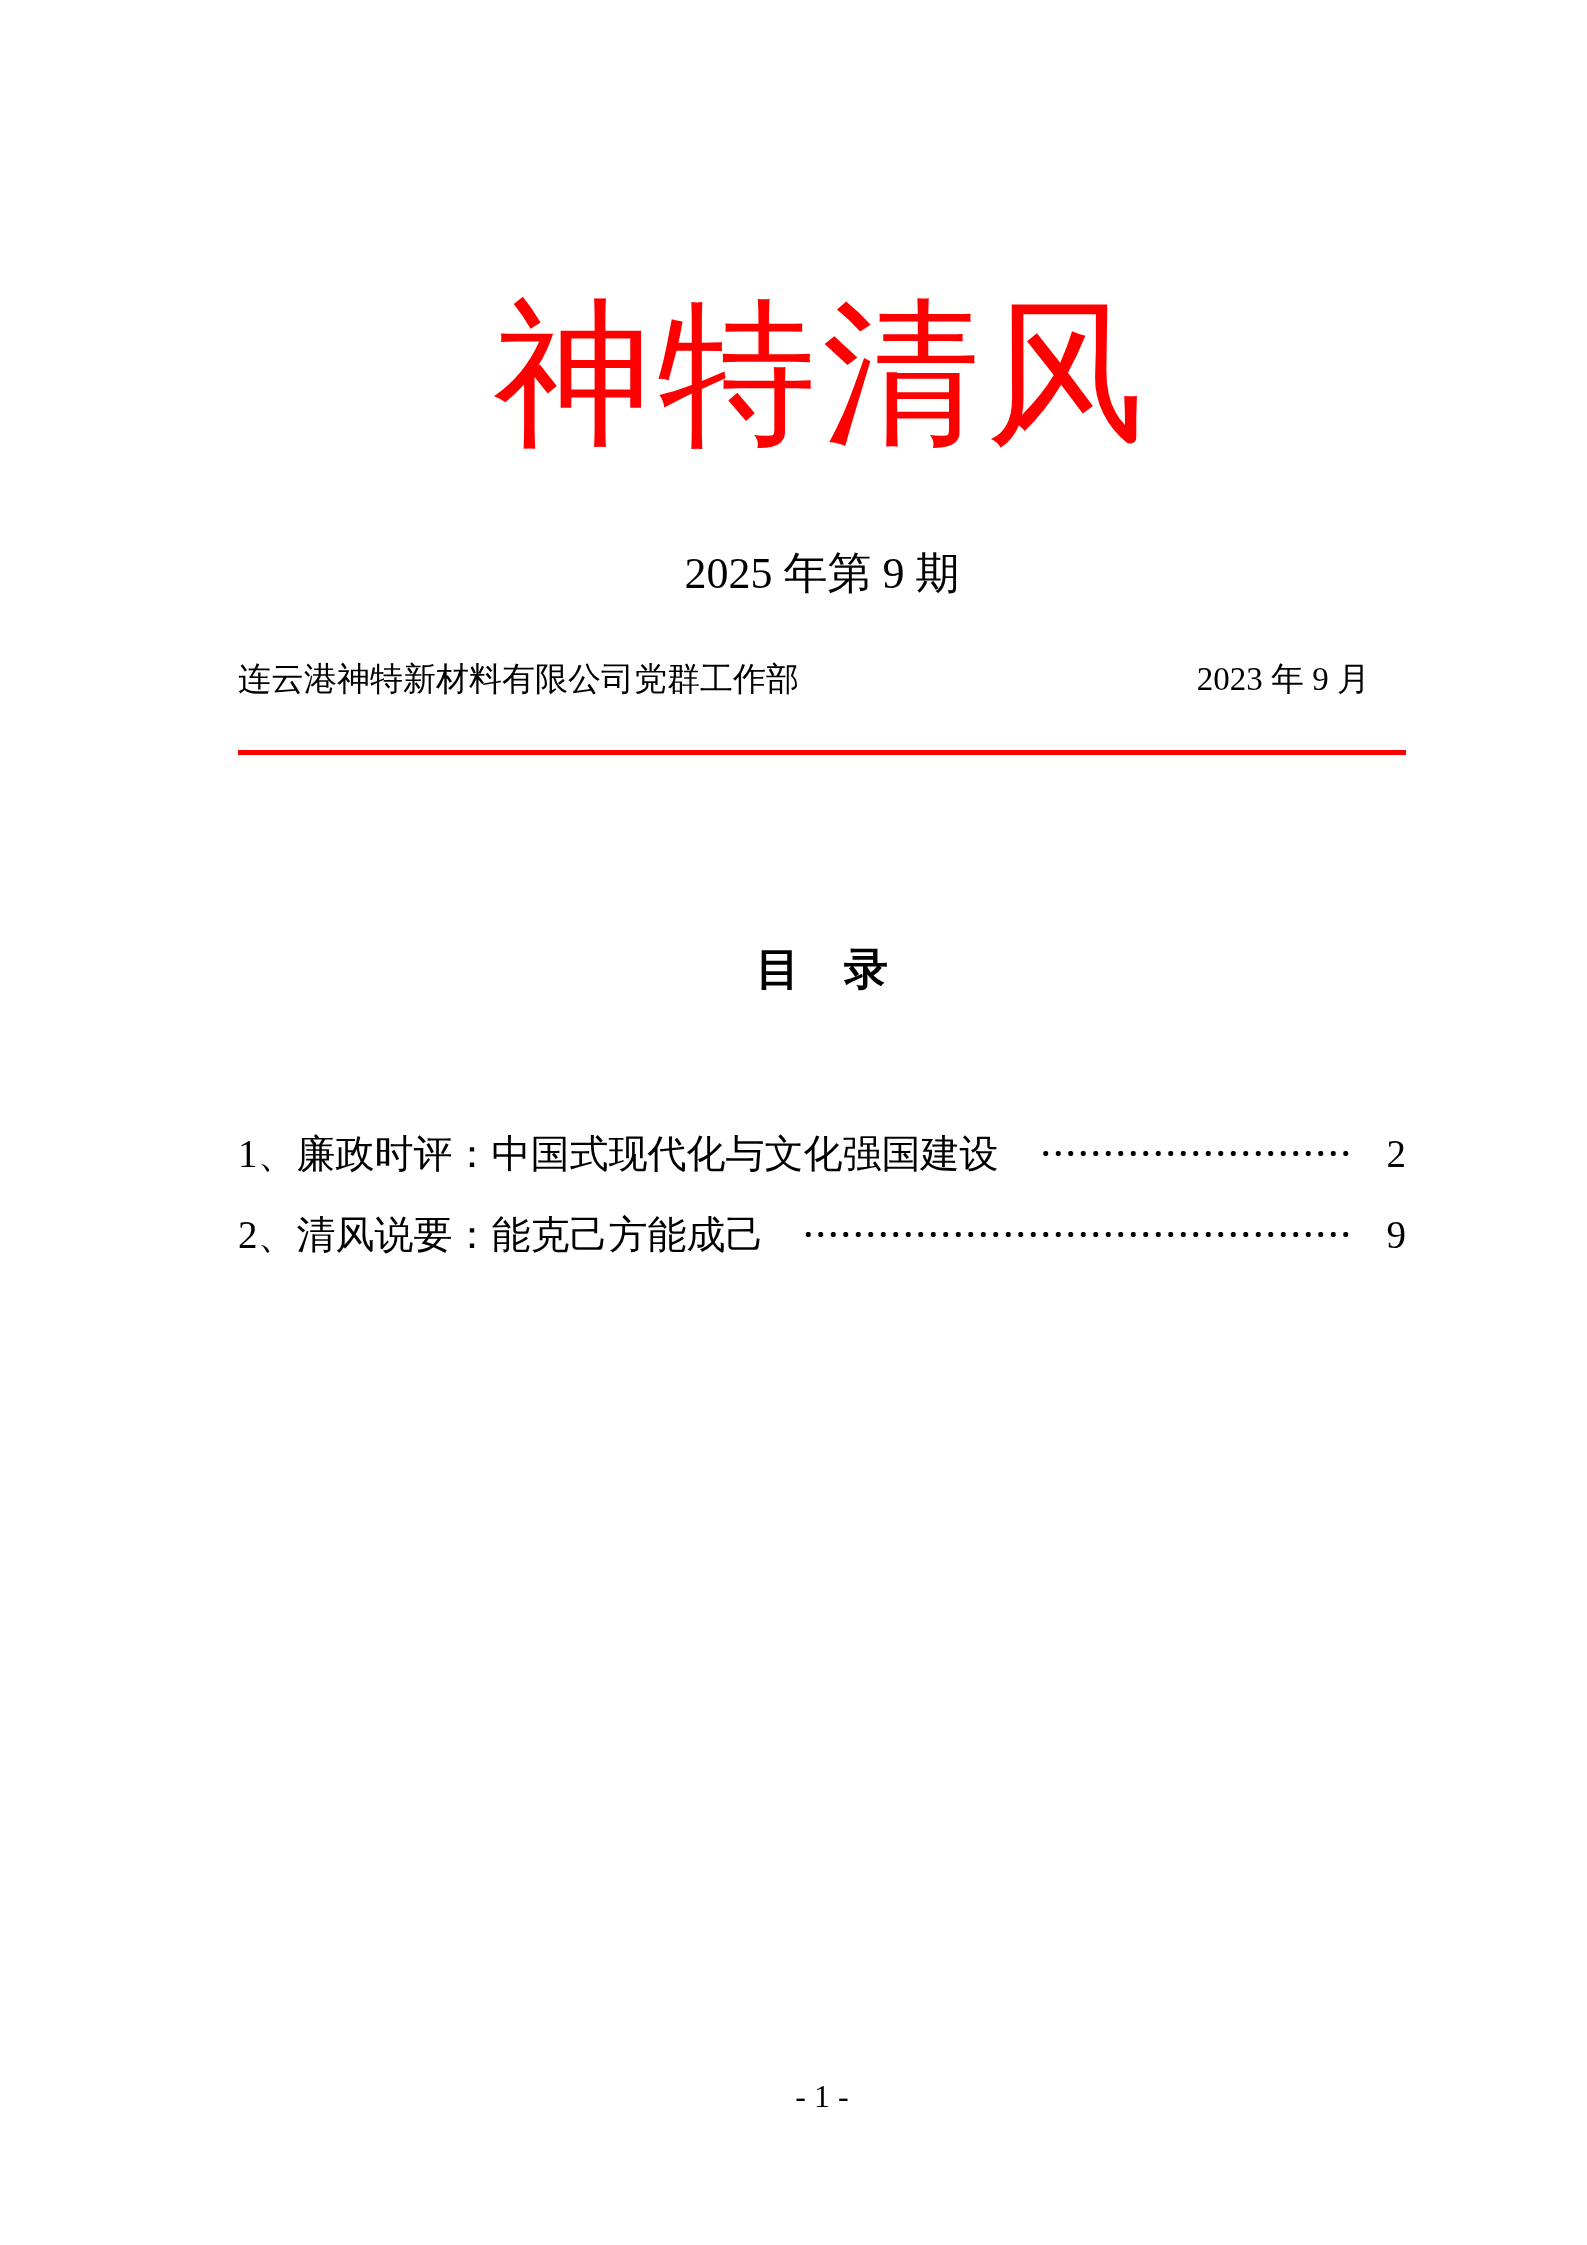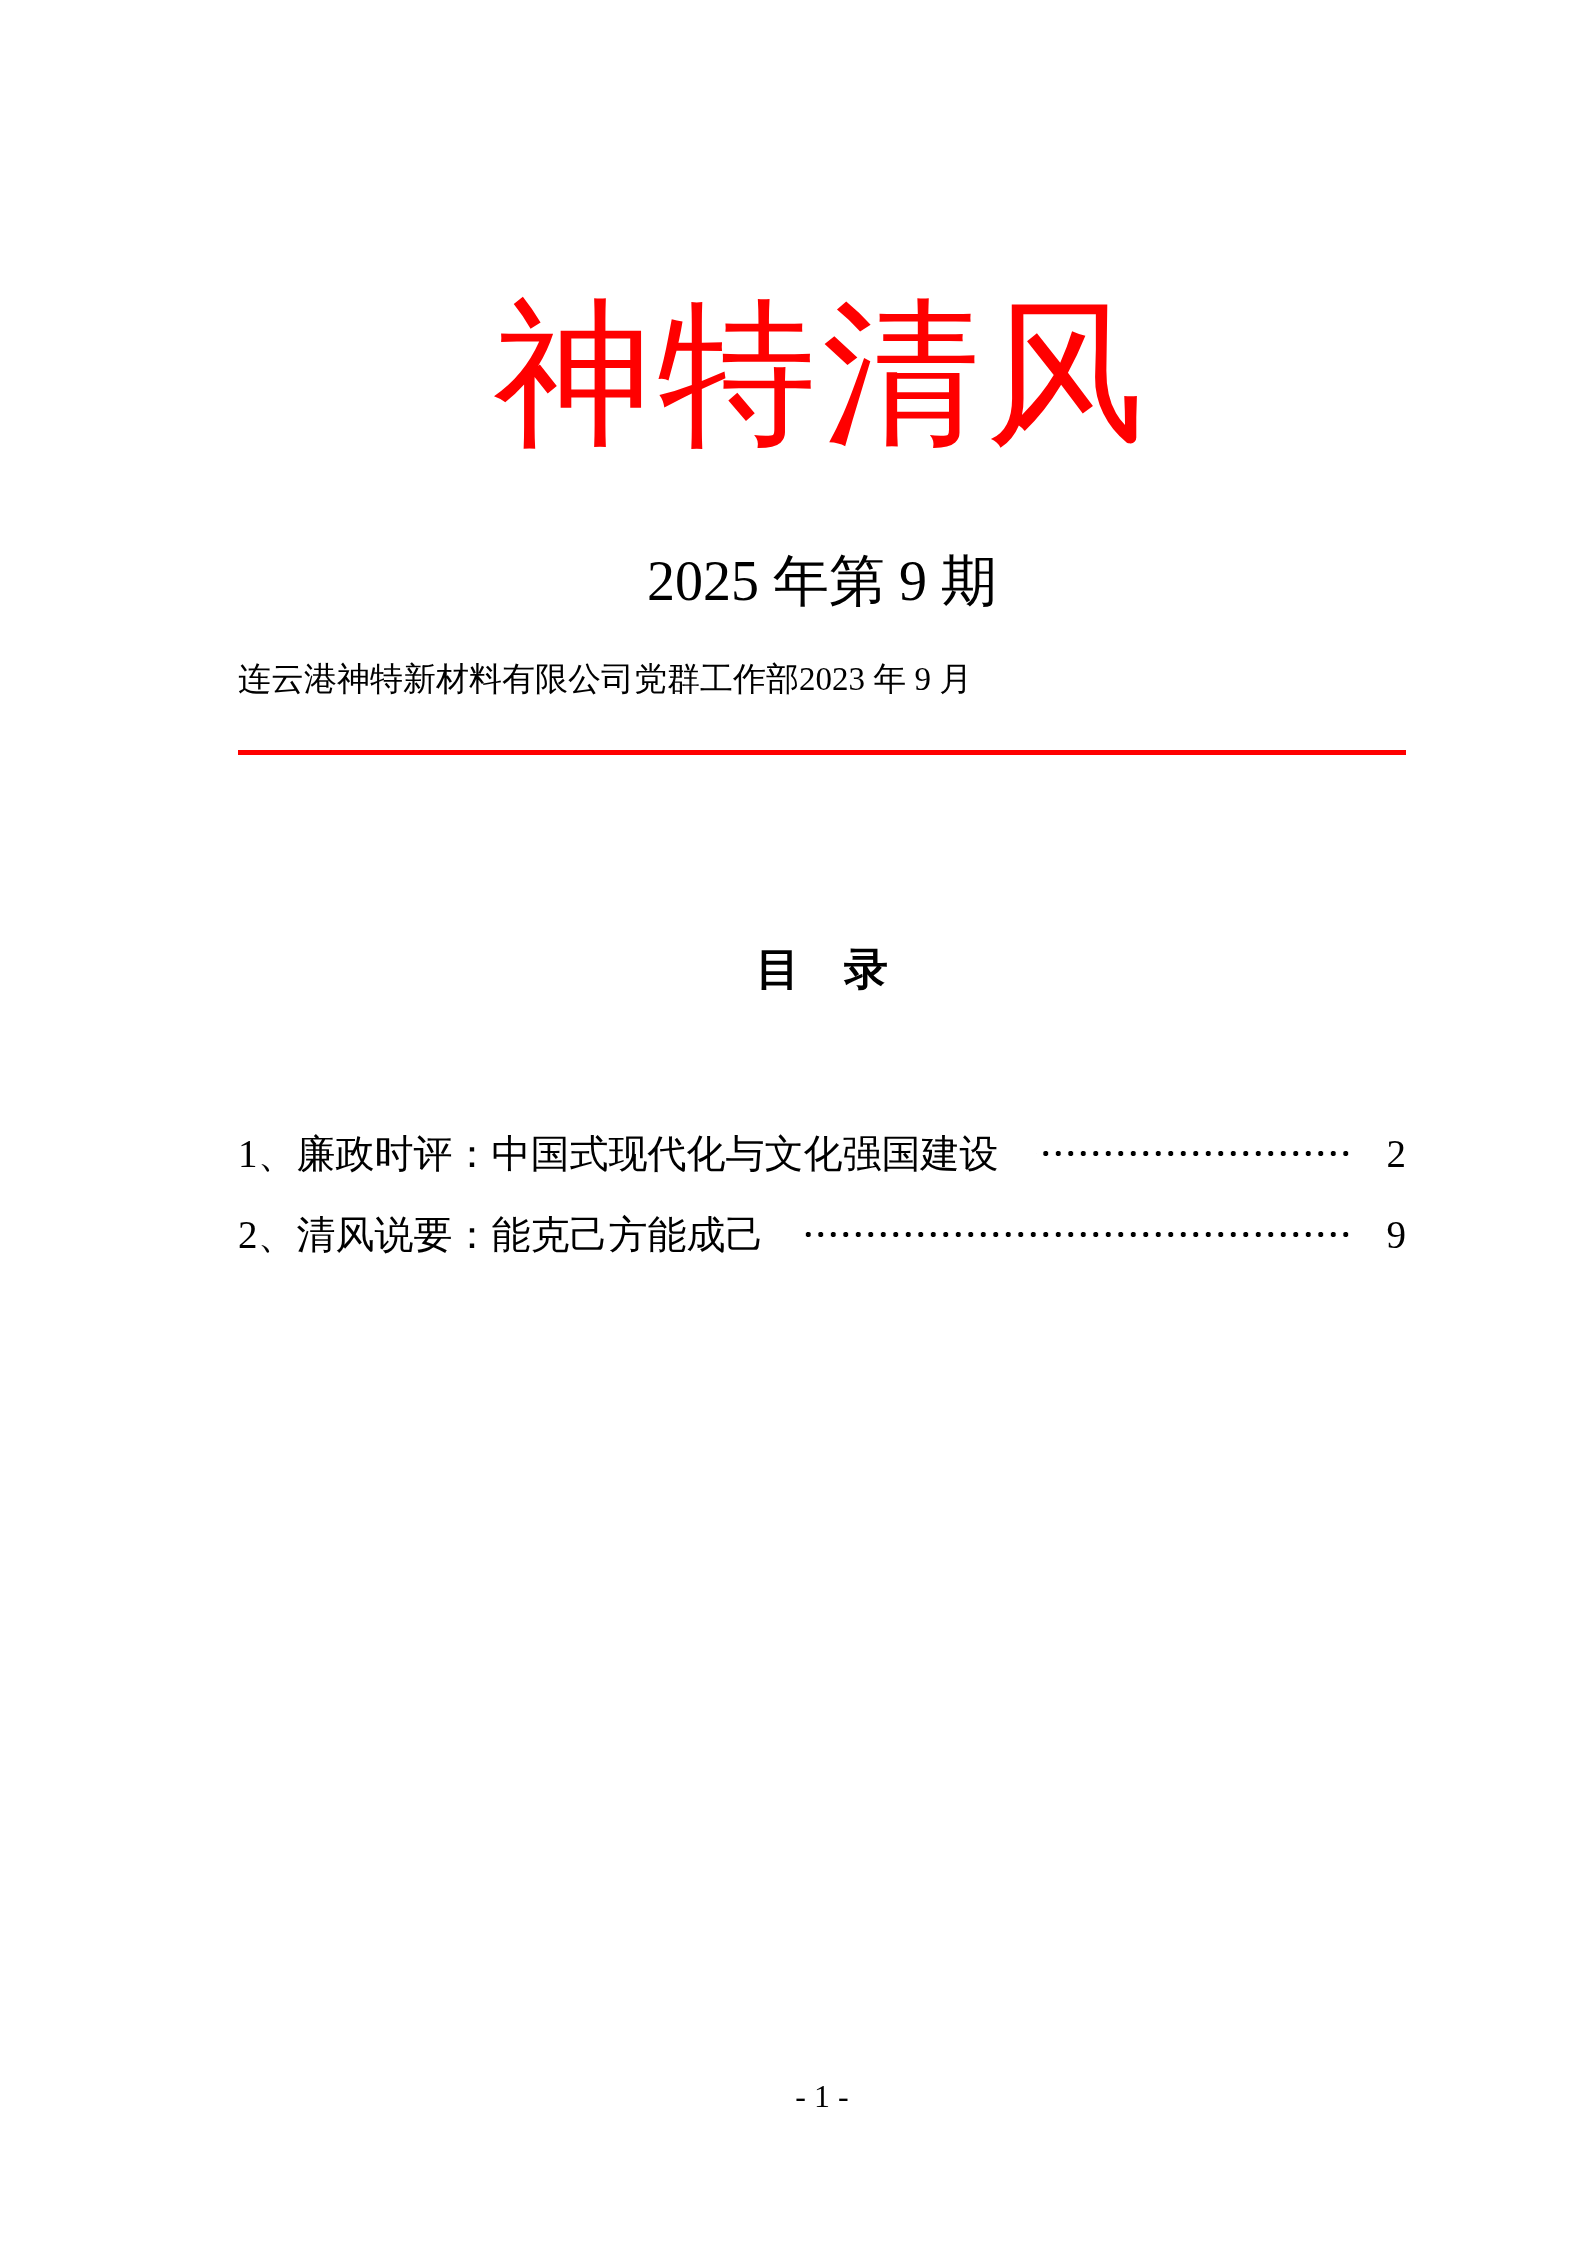--- a/index.html
+++ b/index.html
@@ -28,28 +28,28 @@
     font-size: 158px;
     line-height: 1;
     letter-spacing: 6px;
     font-weight: 400;
     color: #ff0000;
     white-space: nowrap;
   }
   .issue-line {
     top: 548px;
     text-align: center;
-    font-size: 56px;
+    font-size: 44px;
     line-height: 1.2;
     white-space: nowrap;
   }
   .pub-row {
     top: 655px;
     display: flex;
-    justify-content: flex-start;
+    justify-content: space-between;
     align-items: baseline;
     font-size: 33px;
     line-height: 1.5;
   }
   .pub-row .date {
     padding-right: 36px;
   }
   .divider-rule {
     position: absolute;
     top: 750px;

